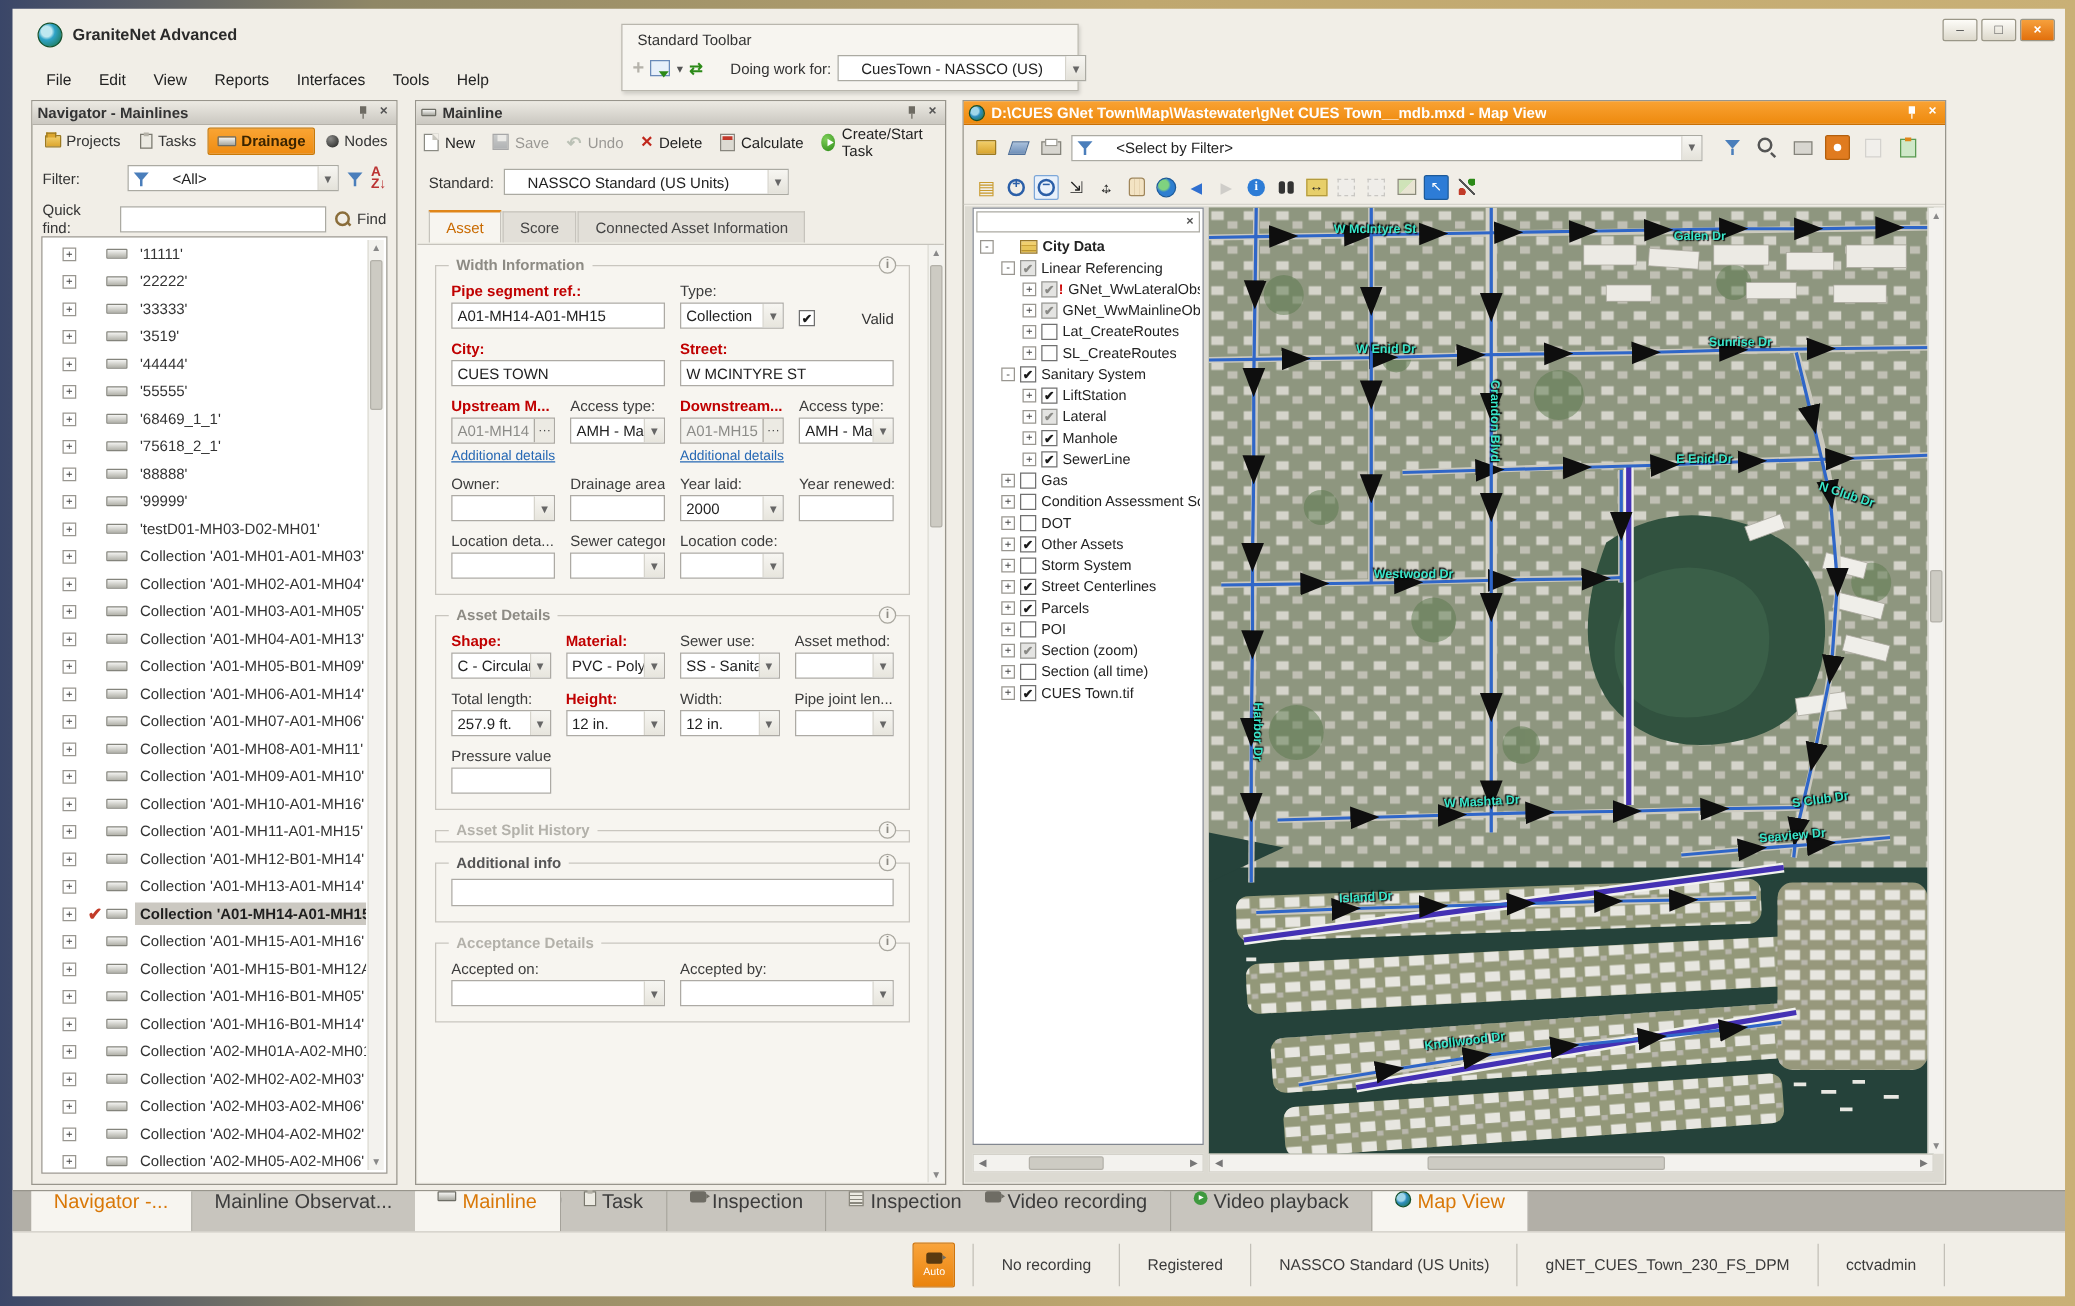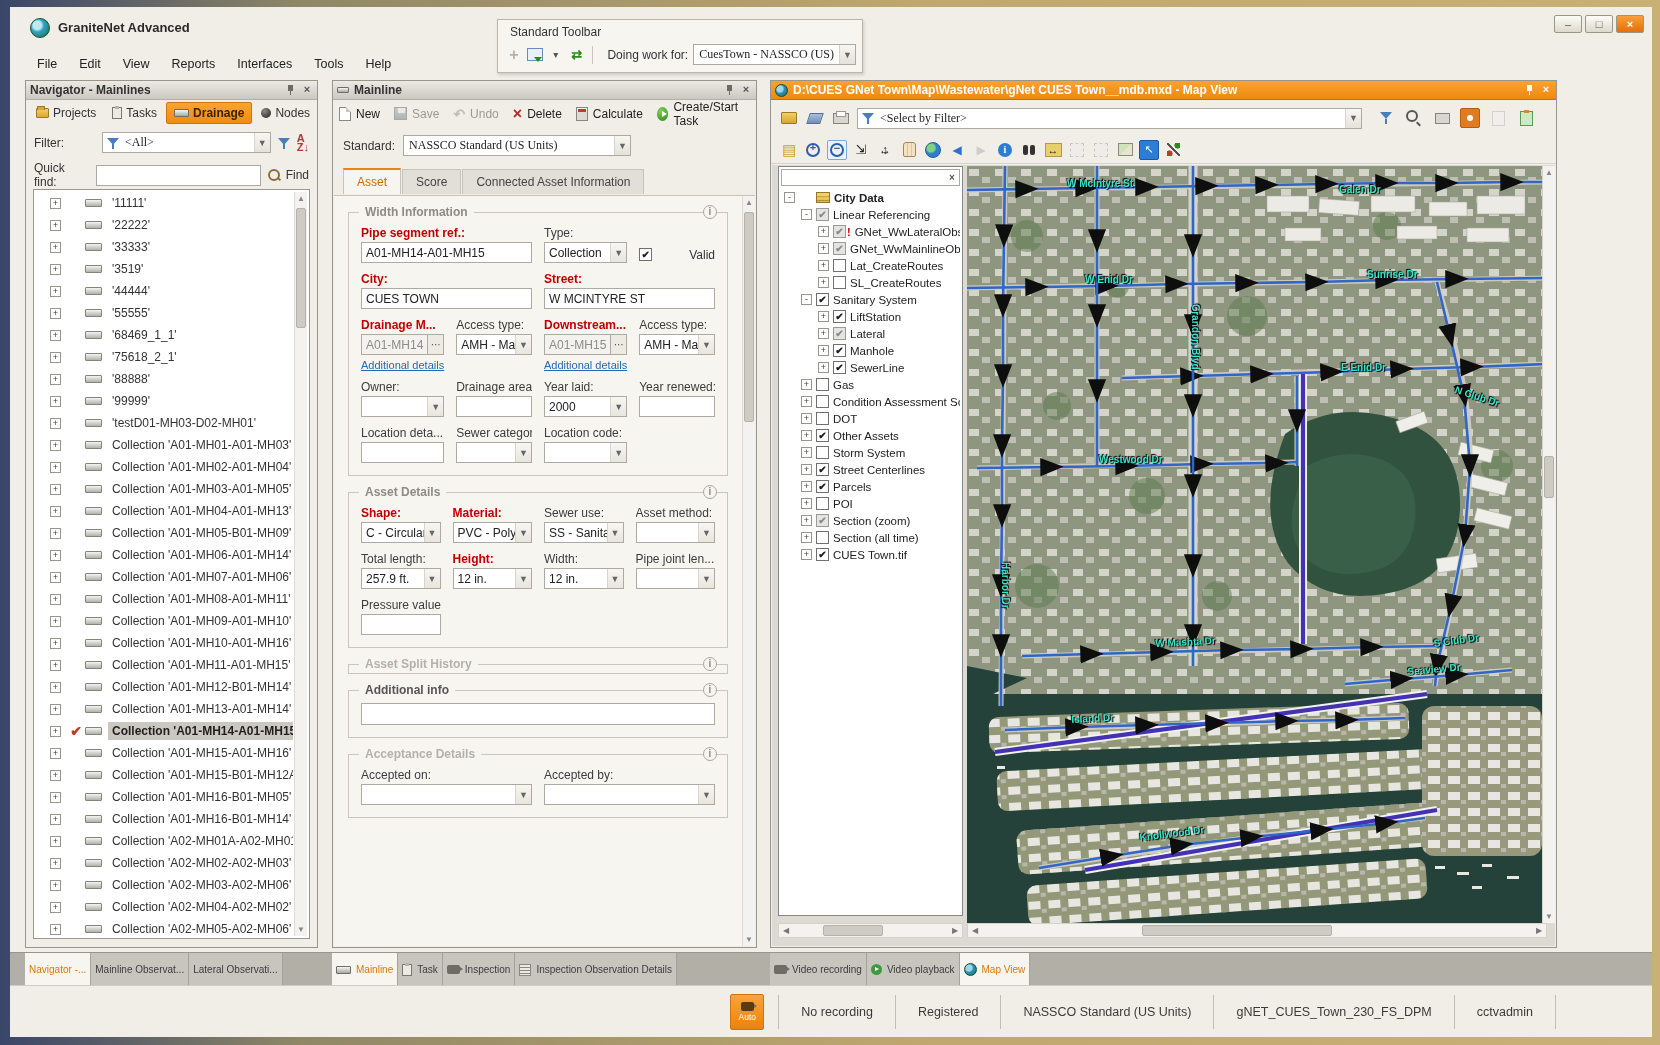--- a/index.html
+++ b/index.html
@@ -23,21 +23,21 @@
   .menubar{position:absolute;left:18px;top:47px;height:22px;display:flex;gap:4px;}
   .menu-item{padding:3px 9px;font-size:12.5px;color:#222;}
 
   
   .stdtb{position:absolute;left:487px;top:12px;width:366px;height:54px;background:#f7f5f0;
     border:1px solid #b9b6ad;box-shadow:1px 2px 3px rgba(0,0,0,.15);z-index:30;}
   .stdtb .tbtitle{position:absolute;left:12px;top:5px;font-size:12px;color:#333;}
   .stdtb .tbrow{position:absolute;left:8px;top:24px;right:6px;display:flex;align-items:center;gap:5px;}
   .dwf{font-size:12px;color:#333;margin-left:8px;white-space:nowrap;}
   .combo{display:flex;align-items:center;height:21px;border:1px solid #abaaa2;background:#fff;font-size:12px;color:#222;}
-  .combo .ctext{padding:0 5px;white-space:nowrap;overflow:hidden;flex:1;font-family:Liberation Serif, serif;}
+  .combo .ctext{padding:0 18px;white-space:nowrap;overflow:hidden;flex:1;}
   .combo .carr{width:16px;align-self:stretch;display:flex;align-items:center;justify-content:center;
     color:#666;font-size:9px;border-left:1px solid #d6d4cc;background:linear-gradient(#f7f6f2,#e4e2da);}
   .vsep{width:1px;height:18px;background:#c9c6bd;margin:0 2px;}
 
   
   .panel{position:absolute;border:1px solid #98958c;background:#f1eee7;}
   .phead{height:19px;background:linear-gradient(#eceae3,#cbc8c1);border-bottom:1px solid #b3b0a8;
     display:flex;align-items:center;padding:0 4px;font-size:12px;font-weight:bold;color:#333;}
   .phead .sp{flex:1;}
   .pin{width:12px;height:12px;position:relative;margin-right:4px;}
@@ -122,21 +122,21 @@
     font-size:10px;font-weight:bold;color:#1a1a1a;}
   .cb[data-state="checked"]::before{content:"✔";}
   .cb[data-state="grayed"]{background:#e4e4e2;border-color:#9a9a96;color:#8a8a86;}
   .cb[data-state="grayed"]::before{content:"✔";}
   .validwrap{display:flex;align-items:center;gap:5px;margin-top:4px;font-size:12px;color:#333;justify-content:space-between;}
   .addinfo-input{margin:8px 12px 0 12px;height:22px;border:1px solid #adaaa4;background:#fff;}
 
   
   .btstrip{position:absolute;left:0;right:0;top:945px;height:33px;background:#b2afa7;border-top:1px solid #98958c;}
   .btgroup{position:absolute;top:0;height:33px;display:flex;}
-  .btab{display:flex;align-items:center;gap:5px;padding:0 4px;font-size:10px;color:#3c3c3c;background:#c8c5be;border-right:1px solid #a5a29a;}
+  .btab{display:flex;gap:5px;padding:0 18px;font-size:16px;color:#3c3c3c;background:#c8c5be;border-right:1px solid #a5a29a;}
   .btab[data-active]{background:#f7f5f0;color:#d97808;}
   .ic-cam{width:13px;height:9px;background:#6e6c64;border-radius:2px;position:relative;}
   .ic-cam::before{content:"";position:absolute;right:-3px;top:2px;border-left:3px solid #6e6c64;border-top:2px solid transparent;border-bottom:2px solid transparent;}
   .ic-playsm{width:11px;height:11px;border-radius:50%;background:#3f9a3f;position:relative;}
   .ic-playsm::before{content:"";position:absolute;left:4px;top:3px;border-left:4px solid #fff;border-top:2.5px solid transparent;border-bottom:2.5px solid transparent;}
   .ic-globe{width:13px;height:13px;border-radius:50%;background:radial-gradient(circle at 35% 35%,#9fd6ea 0 30%,#2f8fc0 45%,#1f6f3a 100%);border:1px solid #14502c;}
   .ic-list{width:12px;height:12px;background:repeating-linear-gradient(#eceae2 0 2px,#8a887e 2px 3px);border:1px solid #8a887e;}
 
   
   .statusbar{position:absolute;left:0;right:0;top:978px;height:52px;background:#f1eee7;border-top:1px solid #cfccc5;
@@ -642,21 +642,21 @@
                 <span>Valid</span>
               </div>
               <div class="flabel req span2">City:</div>
               <div class="flabel req span2">Street:</div>
               <div class="fld span2">
                   <span class="txt">CUES TOWN</span>
                 </div>
               <div class="fld span2">
                   <span class="txt">W MCINTYRE ST</span>
                 </div>
-              <div class="flabel req">Drainage M...</div>
+              <div class="flabel req">Upstream M...</div>
               <div class="flabel">Access type:</div>
               <div class="flabel req">Downstream...</div>
               <div class="flabel">Access type:</div>
               <div class="fld gray">
                 <span class="txt">A01-MH14</span>
                   <span class="dots">···</span>
               </div>
               <div class="fld">
                 <span class="txt">AMH - Mar</span>
                   <span class="arr">▼</span>

